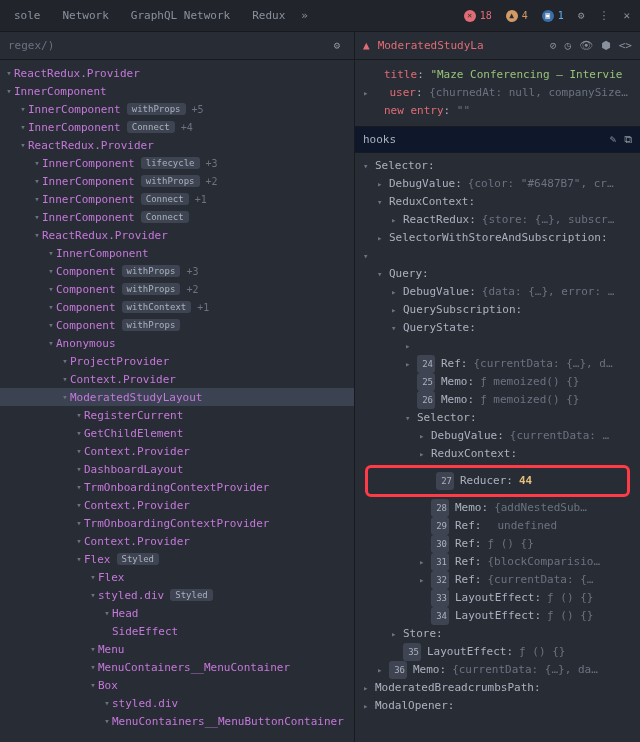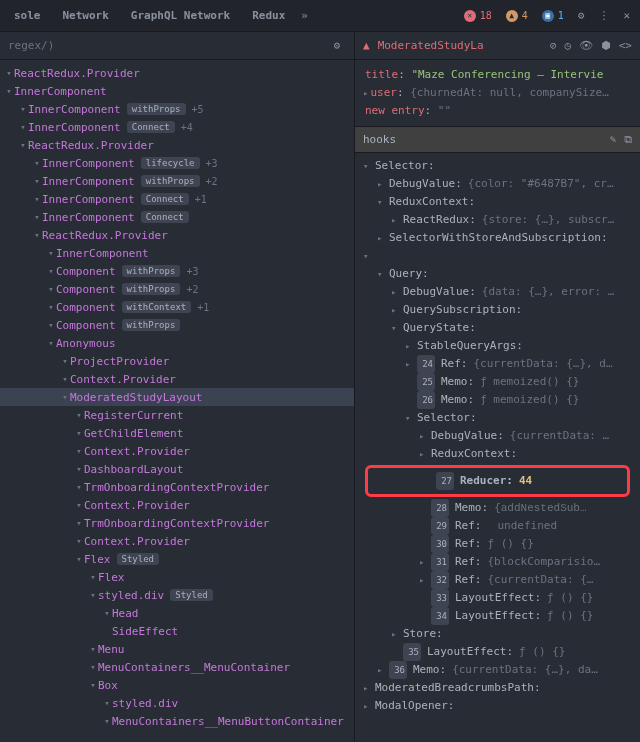--- a/index.html
+++ b/index.html
@@ -19,21 +19,20 @@
   background: #21252b;
   border-bottom: 1px solid #181a1f;
   padding: 0 4px;
   gap: 2px;
 }
 .tab {
   padding: 8px 10px;
   color: #8a919e;
   cursor: pointer;
   white-space: nowrap;
-  font-weight: bold;
 }
 .tab.active { color: #c678dd; border-bottom: 2px solid #c678dd; }
 .tab.active svg { vertical-align: -2px; margin-right: 4px; }
 .tab-more { padding: 8px 4px; color: #8a919e; }
 .tab-spacer { flex: 1; }
 .tab-badge { display: flex; align-items: center; gap: 4px; padding: 0 6px; font-size: 10px; }
 .tab-icon { padding: 6px; color: #8a919e; cursor: pointer; }
 .badge-red { color: #e06c75; }
 .badge-yellow { color: #d19a66; }
 .badge-blue { color: #61afef; }
@@ -107,34 +106,34 @@
 .right-icons { display: flex; gap: 8px; color: #8a919e; }
 .right-icons span { cursor: pointer; }
 
 .props-area {
   padding: 6px 8px;
   line-height: 18px;
   border-bottom: 1px solid #181a1f;
 }
 .props-area .row { white-space: nowrap; overflow: hidden; }
 .arrow { color: #6b7280; margin-right: 2px; font-size: 9px; }
-.key { color: #e06c75; }
+.key { color: #e06c75; margin-left: 19px; }
 .colon { color: #abb2bf; }
 .str { color: #98c379; }
 .kw { color: #d19a66; }
 .dim { color: #6b7280; }
 
 .hooks-header {
   display: flex;
   align-items: center;
   justify-content: space-between;
   padding: 6px 8px;
   border-bottom: 1px solid #181a1f;
   color: #abb2bf;
-  background: #404040;
+  background: #0f172a;
 }
 .hooks-header .icons { display: flex; gap: 8px; color: #8a919e; }
 
 .hooks-body {
   flex: 1;
   overflow: auto;
   padding: 4px 0;
   line-height: 18px;
 }
 .hook-row {
@@ -447,21 +446,20 @@
           <span style="color: rgb(171, 178, 191);">QuerySubscription:</span>
         </div>
         <div class="hook-row">
           <span class="hook-indent" style="width: 36px;"></span>
           <span class="arrow" style="display: inline-block; width: 10px;">▾</span>
           <span style="color: rgb(171, 178, 191);">QueryState:</span>
         </div>
         <div class="hook-row">
           <span class="hook-indent" style="width: 50px;"></span>
           <span class="arrow" style="display: inline-block; width: 10px;">▸</span>
-          <span style="color: rgb(171, 178, 191);">StableQueryArgs:</span>
         </div>
         <div class="hook-row">
           <span class="hook-indent" style="width: 50px;"></span>
           <span class="arrow" style="display: inline-block; width: 10px;">▸</span>
           <span class="hook-num">24</span>
           <span style="color: rgb(171, 178, 191);">Ref:</span>
           <span class="dim" style="margin-left: 6px;">{currentData: {…}, d…</span>
         </div>
         <div class="hook-row">
           <span class="hook-indent" style="width: 50px;"></span>
@@ -490,29 +488,29 @@
         </div>
         <div class="hook-row">
           <span class="hook-indent" style="width: 64px;"></span>
           <span class="arrow" style="display: inline-block; width: 10px;">▸</span>
           <span style="color: rgb(171, 178, 191);">ReduxContext:</span>
         </div>
         <div class="hook-row highlight">
           <span class="hook-indent" style="width: 56px;"></span>
           <span class="arrow" style="display: inline-block; width: 10px;"></span>
           <span class="hook-num">27</span>
-          <span style="color: rgb(171, 178, 191); font-weight: bold;">Reducer:</span>
+          <span style="color: rgb(171, 178, 191);">Reducer:</span>
           <span class="num-val" style="margin-left: 6px;">44</span>
         </div>
         <div class="hook-row">
           <span class="hook-indent" style="width: 64px;"></span>
           <span class="arrow" style="display: inline-block; width: 10px;"></span>
           <span class="hook-num">28</span>
           <span style="color: rgb(171, 178, 191);">Memo:</span>
-          <span class="dim" style="margin-left: 6px; font-family: Liberation Mono, monospace;">{addNestedSub…</span>
+          <span class="dim" style="margin-left: 6px;">{addNestedSub…</span>
         </div>
         <div class="hook-row">
           <span class="hook-indent" style="width: 64px;"></span>
           <span class="arrow" style="display: inline-block; width: 10px;"></span>
           <span class="hook-num">29</span>
           <span style="color: rgb(171, 178, 191);">Ref:</span>
           <span class="dim" style="margin-left: 16px;">undefined</span>
         </div>
         <div class="hook-row">
           <span class="hook-indent" style="width: 64px;"></span>

